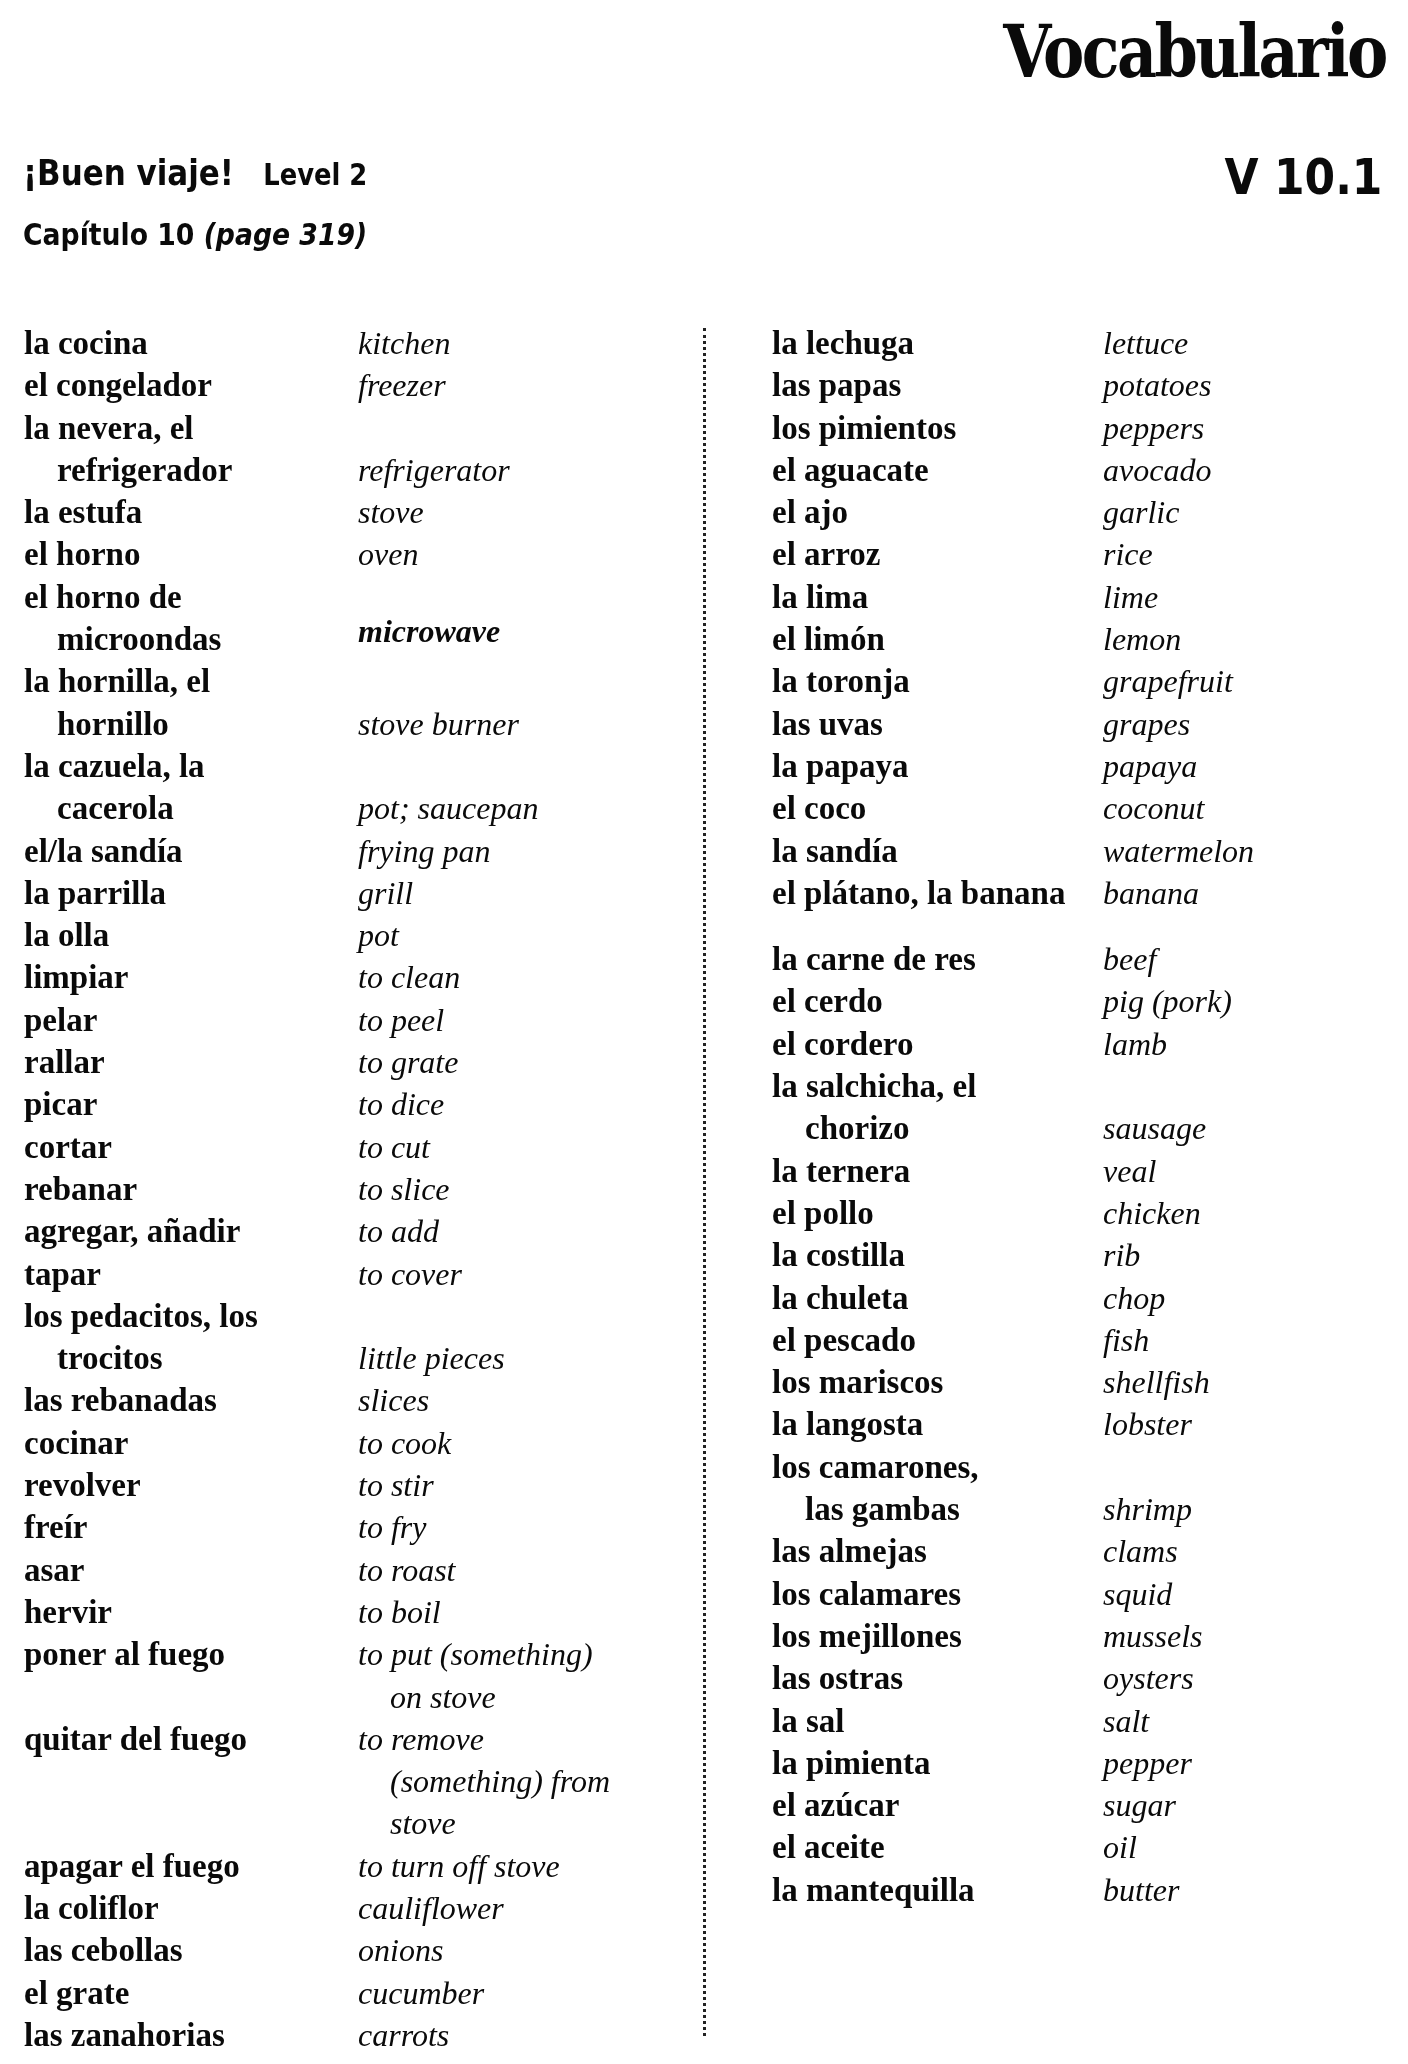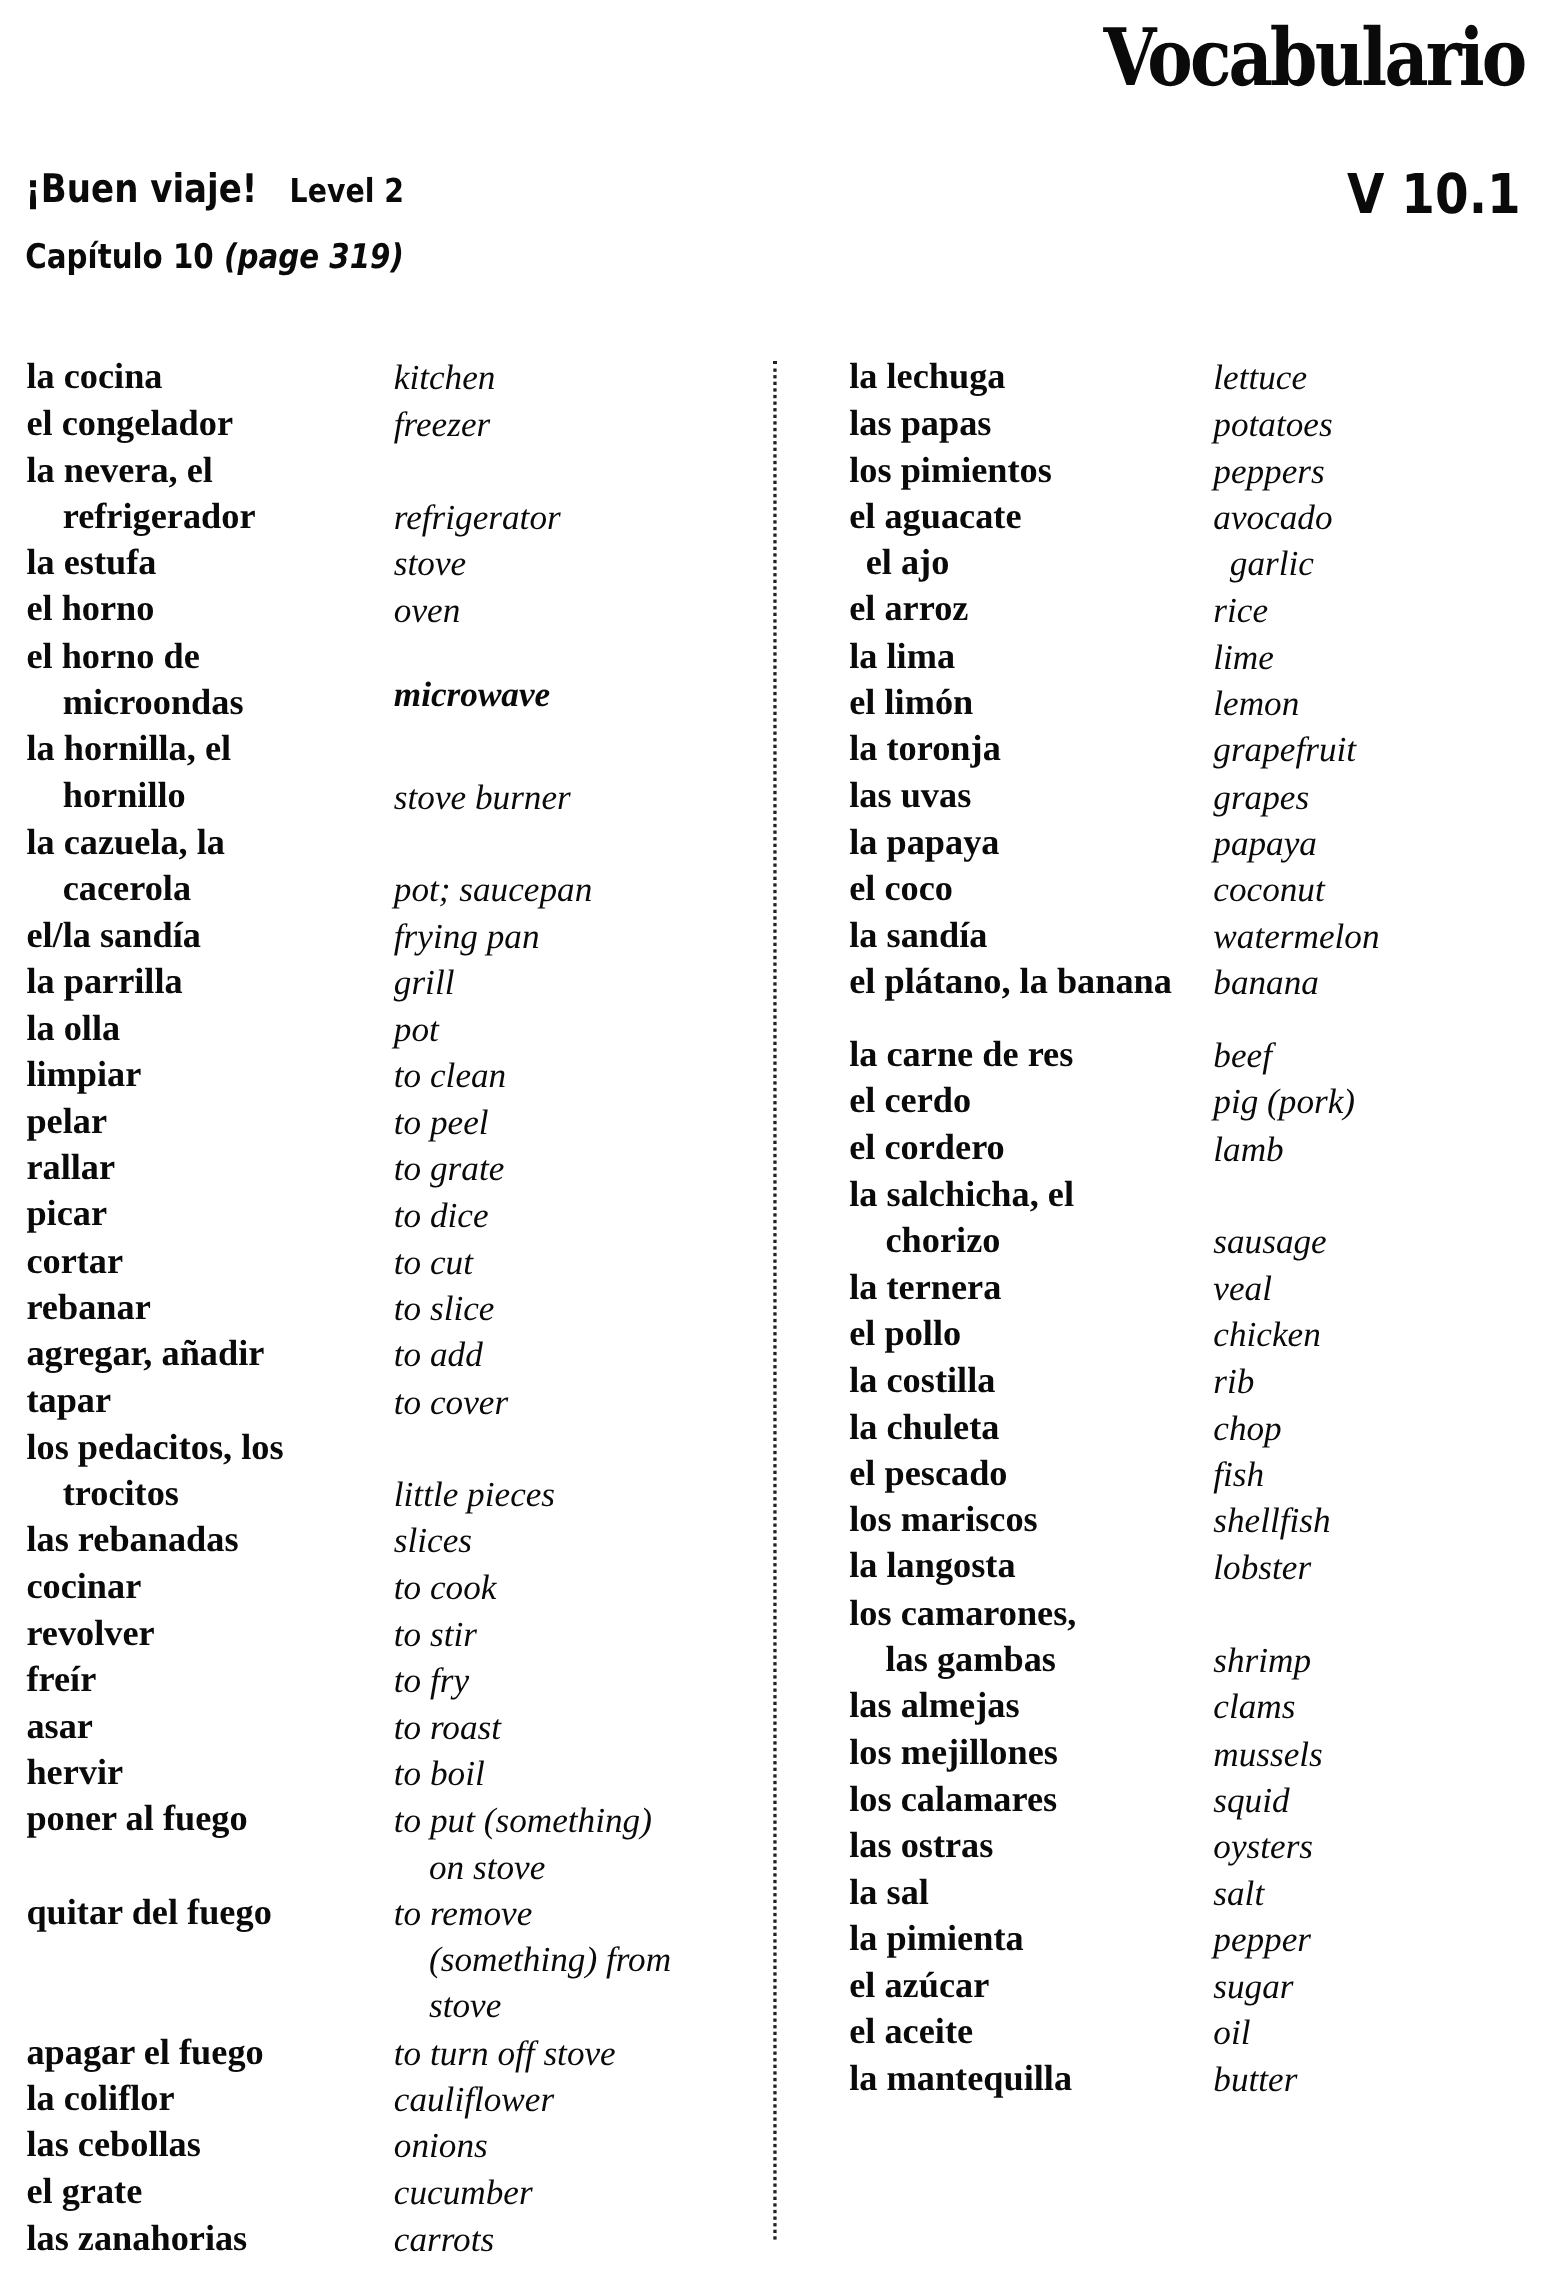--- a/index.html
+++ b/index.html
@@ -427,21 +427,21 @@
       </div>
     </div>
     <div class="entry" style="height: 42.3px;">
       <div class="es">
         <div class="line">el aguacate</div>
       </div>
       <div class="en-block" style="top: 0px;">
         <div class="line">avocado</div>
       </div>
     </div>
-    <div class="entry" style="height: 42.3px; margin-left: 15px;">
+    <div class="entry" style="height: 42.3px;">
       <div class="es">
         <div class="line">el ajo</div>
       </div>
       <div class="en-block" style="top: 0px;">
         <div class="line">garlic</div>
       </div>
     </div>
     <div class="entry" style="height: 42.3px;">
       <div class="es">
         <div class="line">el arroz</div>
@@ -615,36 +615,36 @@
     <div class="entry" style="height: 42.3px;">
       <div class="es">
         <div class="line">las almejas</div>
       </div>
       <div class="en-block" style="top: 0px;">
         <div class="line">clams</div>
       </div>
     </div>
     <div class="entry" style="height: 42.3px;">
       <div class="es">
+        <div class="line">los calamares</div>
+      </div>
+      <div class="en-block" style="top: 0px;">
+        <div class="line">squid</div>
+      </div>
+    </div>
+    <div class="entry" style="height: 42.3px;">
+      <div class="es">
         <div class="line">los mejillones</div>
       </div>
       <div class="en-block" style="top: 0px;">
         <div class="line">mussels</div>
       </div>
     </div>
     <div class="entry" style="height: 42.3px;">
       <div class="es">
-        <div class="line">los calamares</div>
-      </div>
-      <div class="en-block" style="top: 0px;">
-        <div class="line">squid</div>
-      </div>
-    </div>
-    <div class="entry" style="height: 42.3px;">
-      <div class="es">
         <div class="line">las ostras</div>
       </div>
       <div class="en-block" style="top: 0px;">
         <div class="line">oysters</div>
       </div>
     </div>
     <div class="entry" style="height: 42.3px;">
       <div class="es">
         <div class="line">la sal</div>
       </div>

